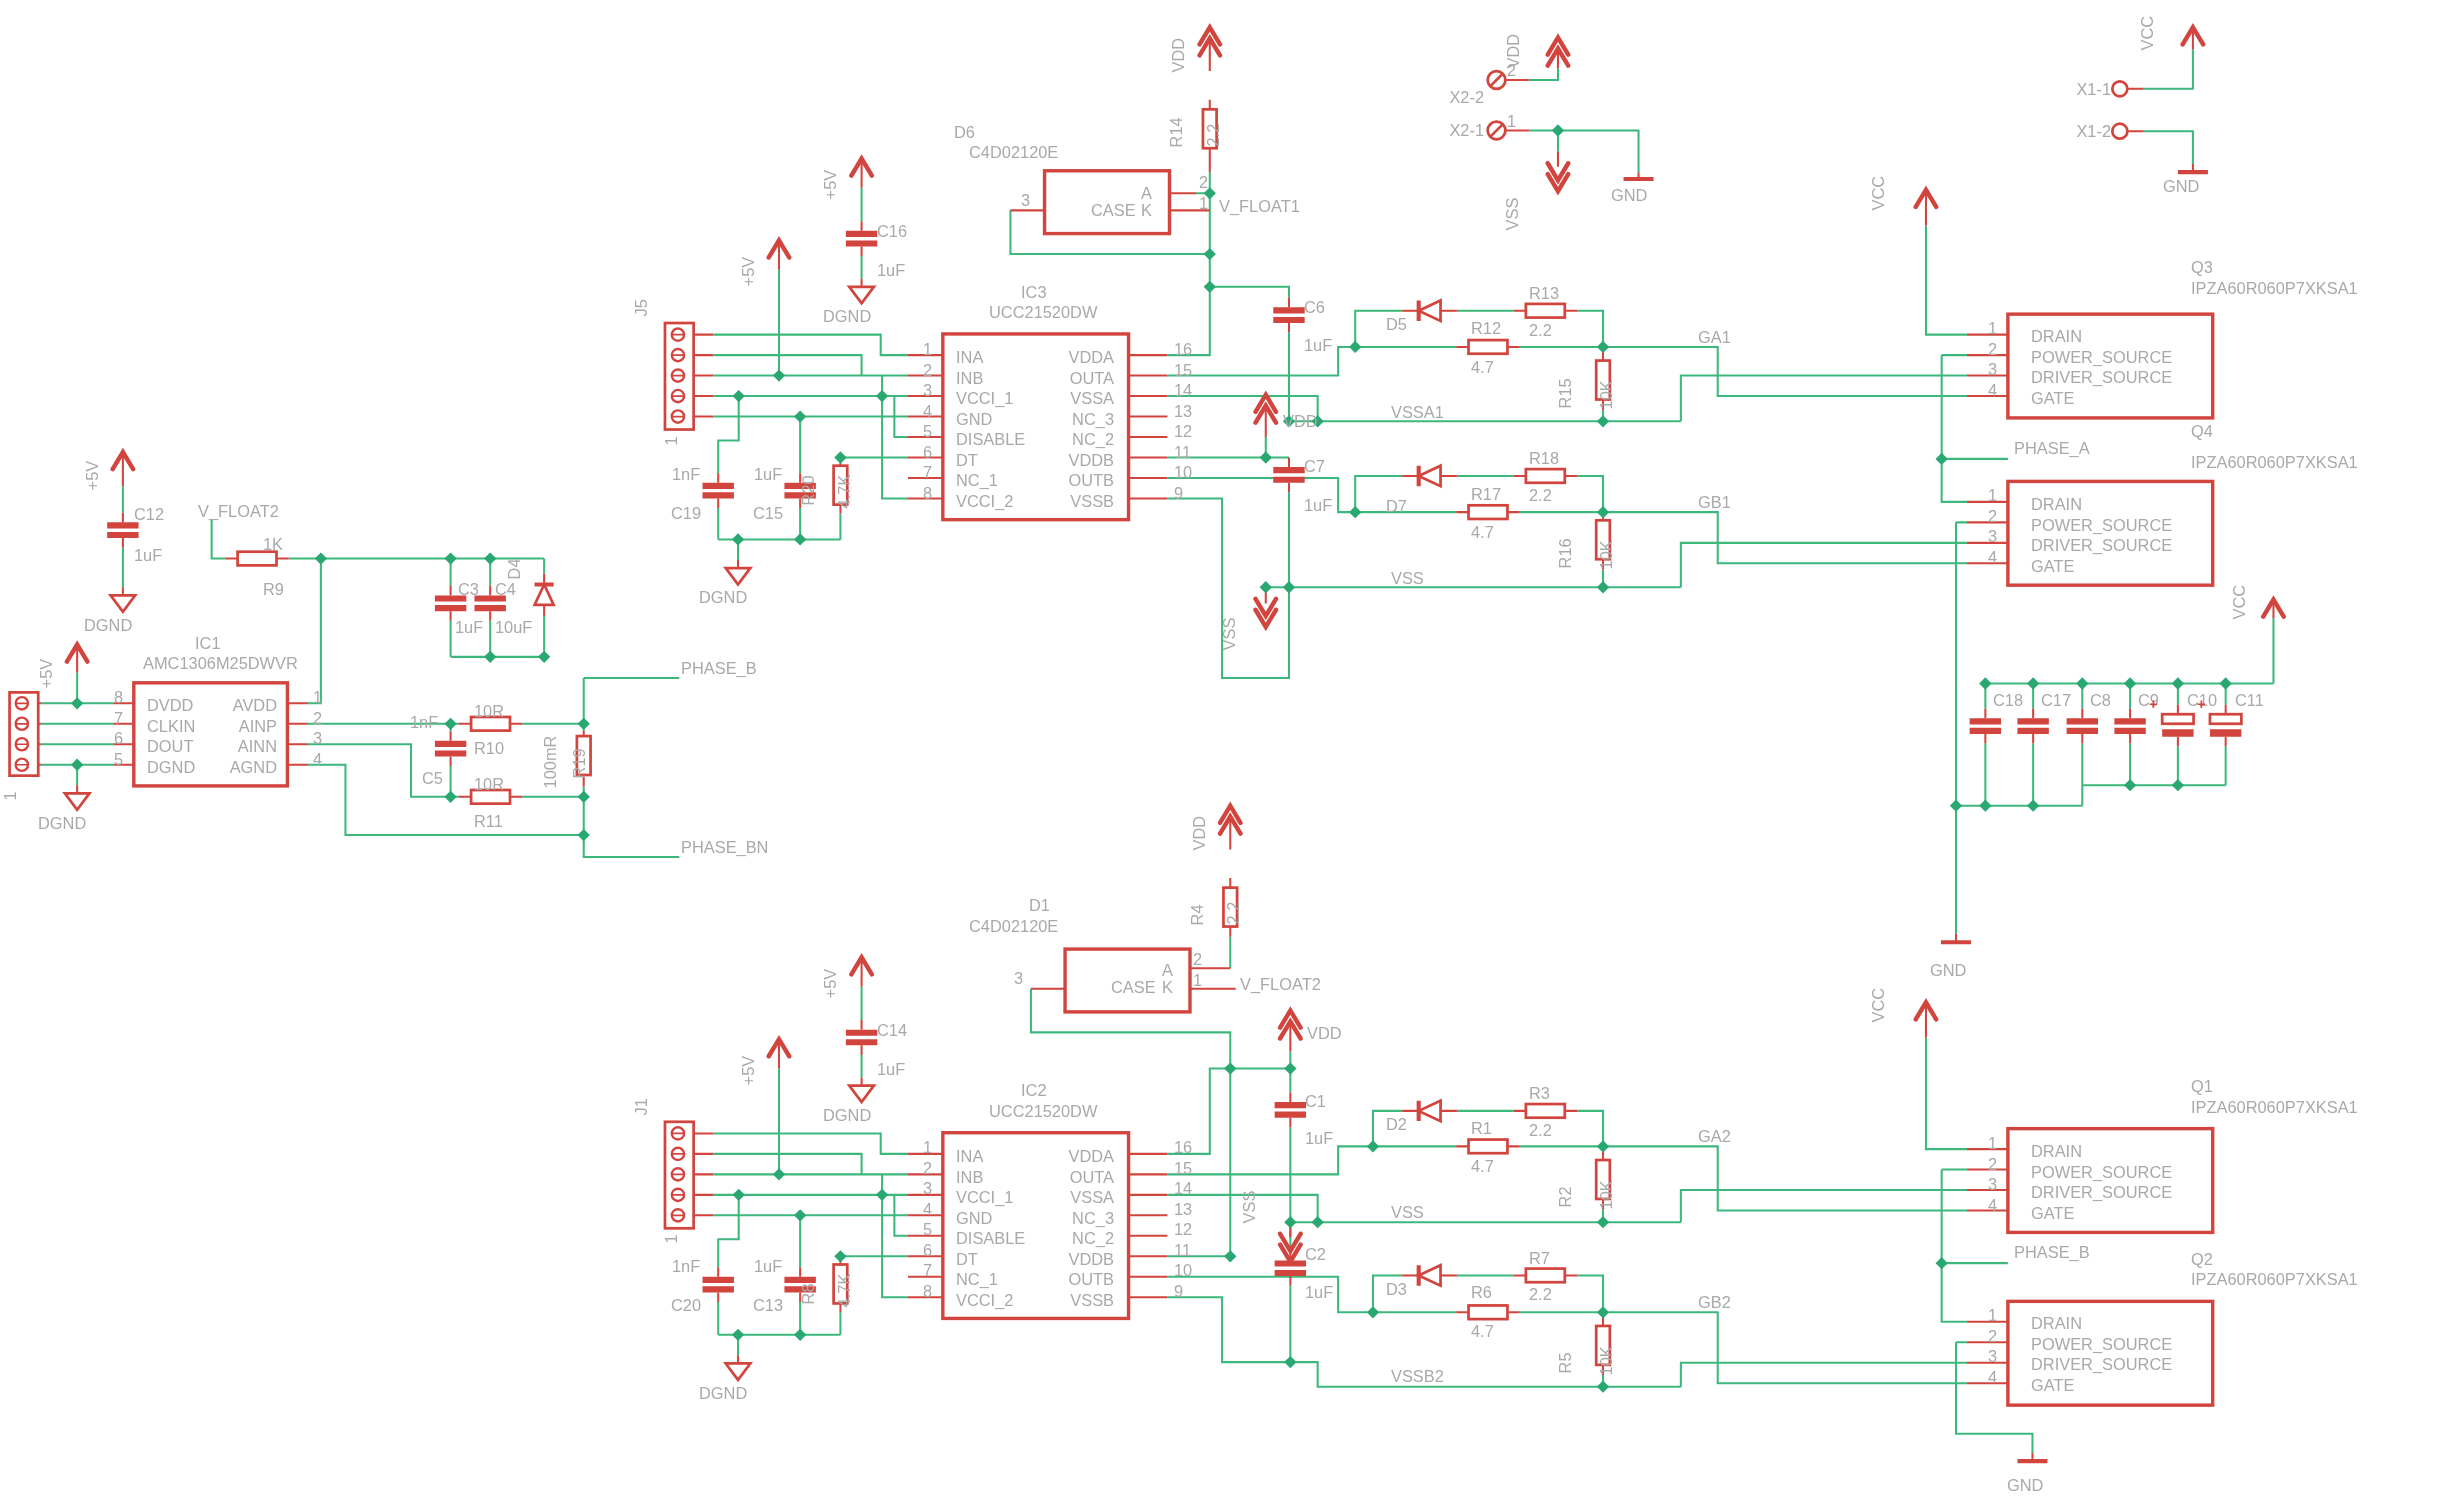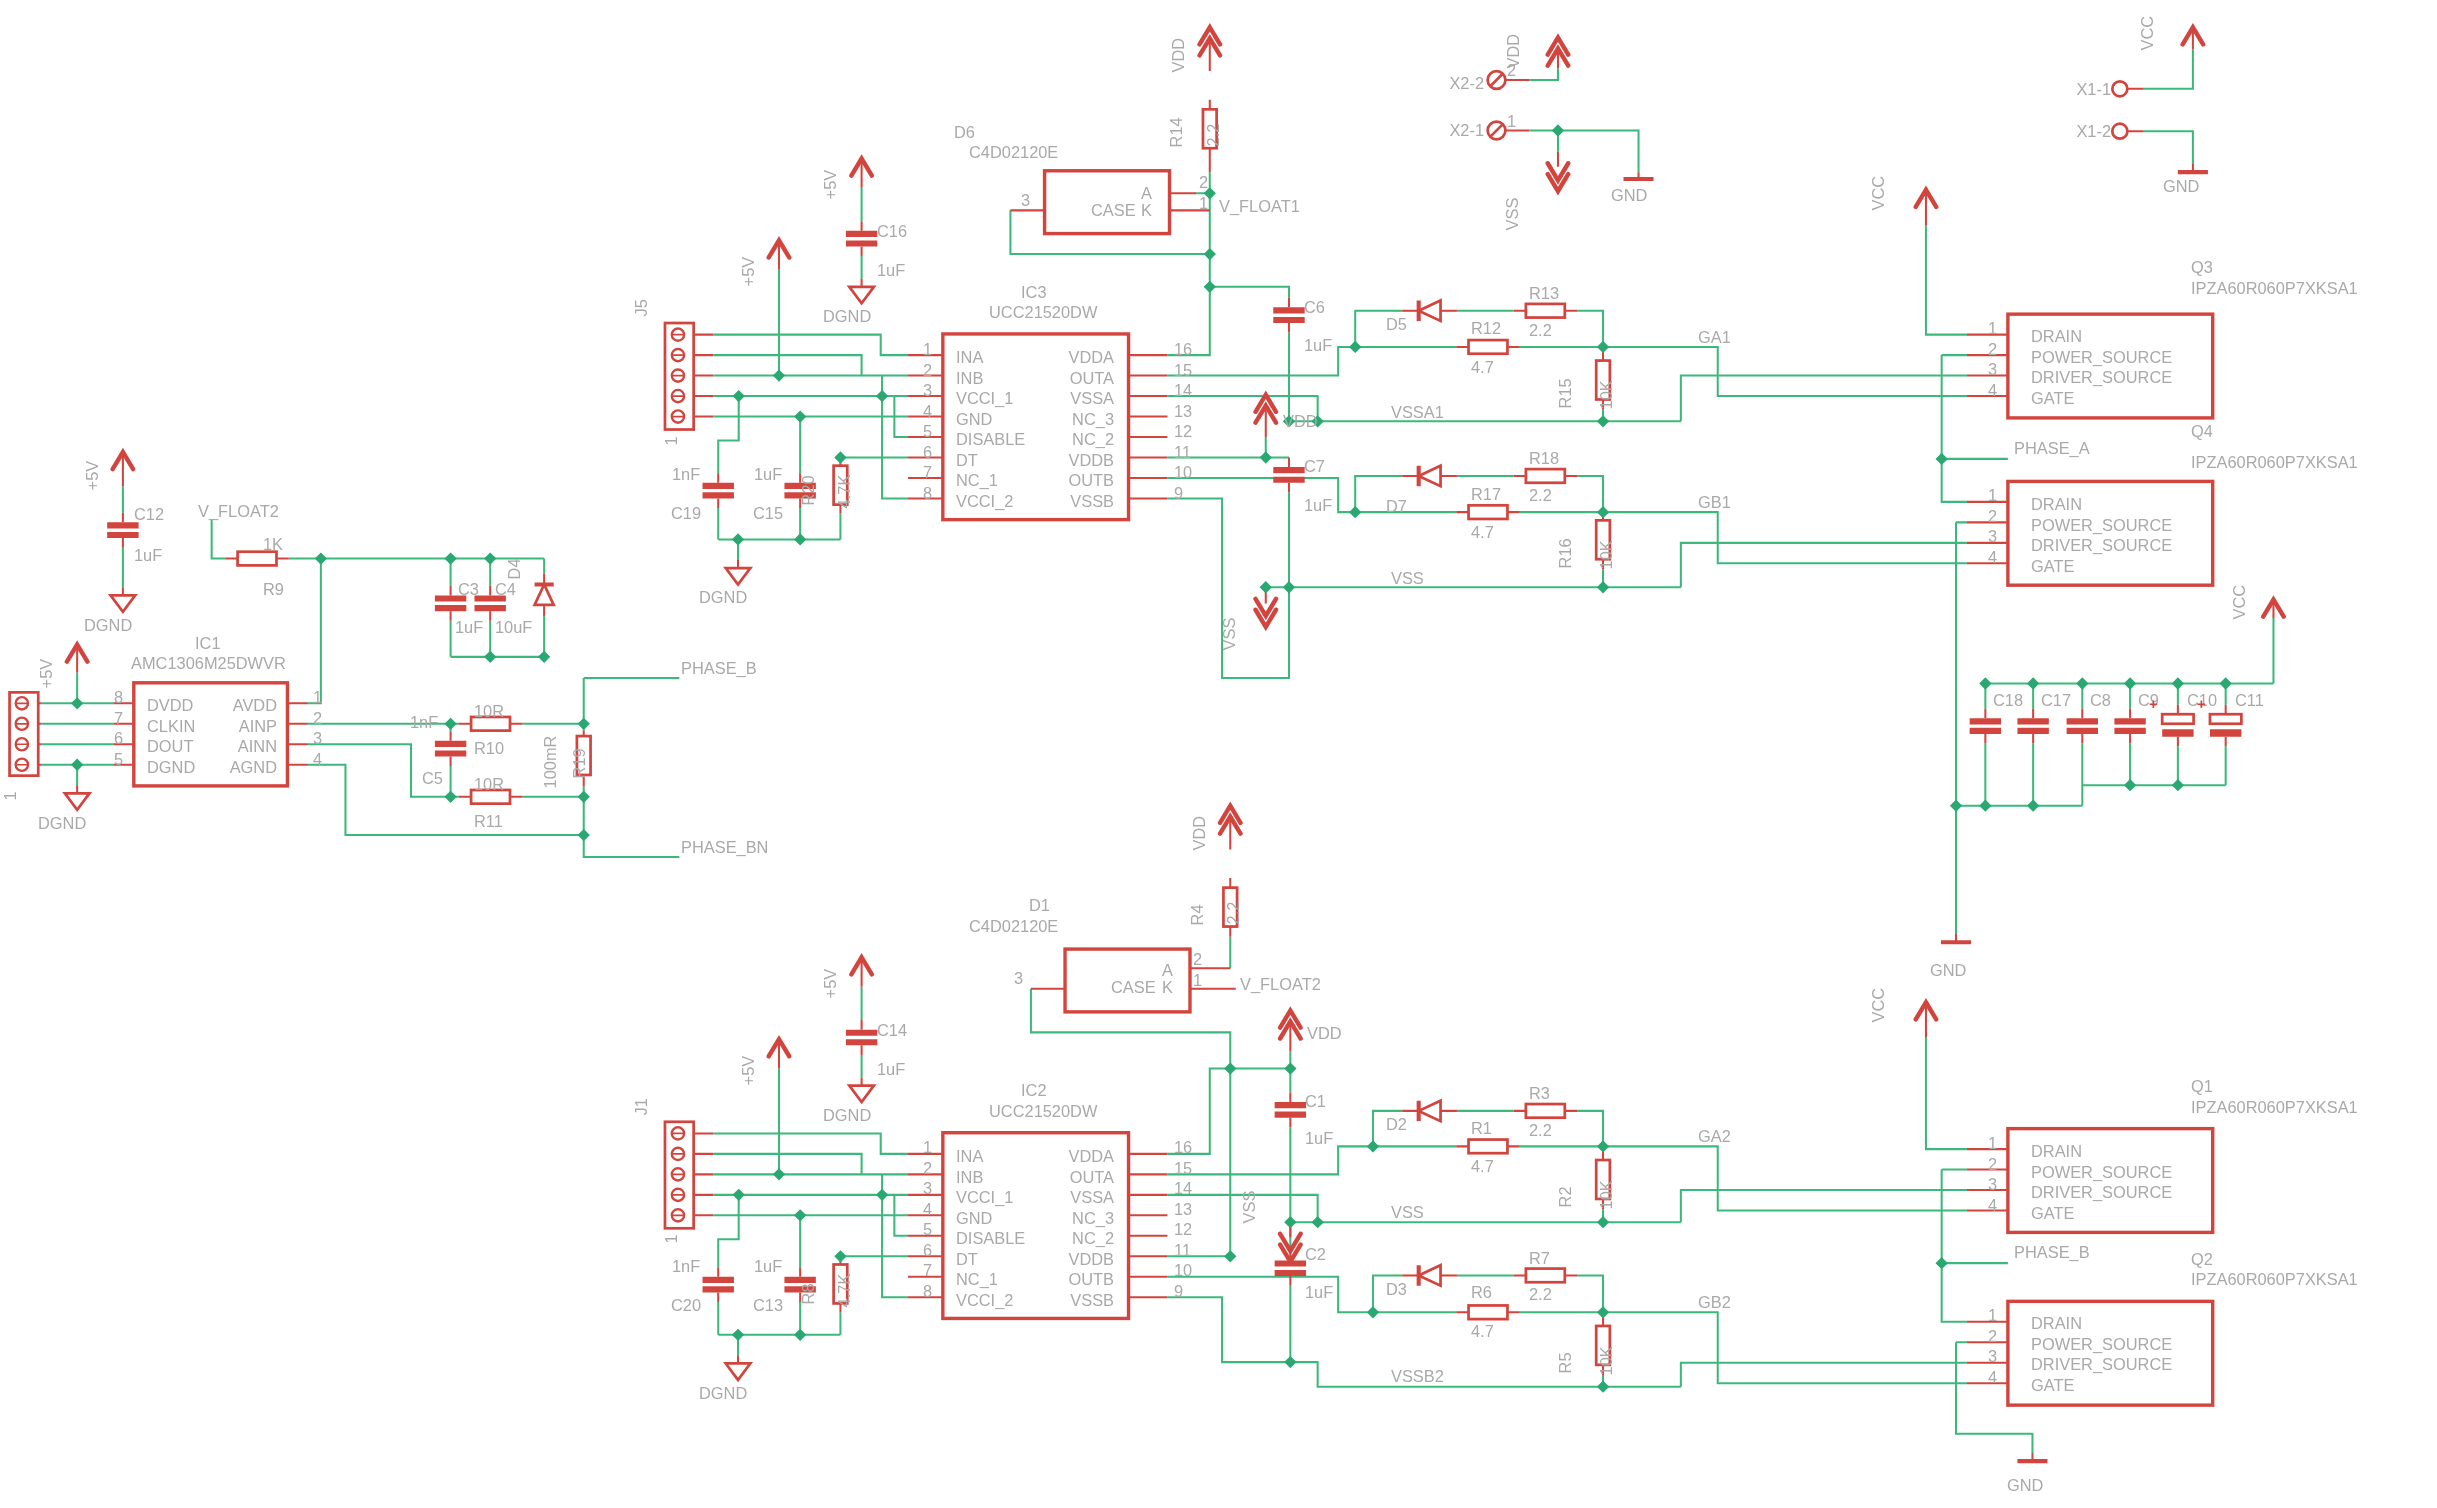--- a/index.html
+++ b/index.html
@@ -139,21 +139,21 @@
 
 <span class="t rot" style="left:100px;top:474px">+5V</span>
 <span class="t" style="left:134px;top:505px">C12</span>
 <span class="t" style="left:134px;top:546px">1uF</span>
 <span class="t" style="left:84px;top:616px">DGND</span>
 <span class="t rot" style="left:54px;top:672px">+5V</span>
 <span class="t rot" style="left:1.4px;top:666px">J2</span>
 <span class="t rot" style="left:18px;top:784px">1</span>
 <span class="t" style="left:38px;top:814px">DGND</span>
 <span class="t" style="left:195px;top:634px">IC1</span>
-<span class="t" style="left:131px;top:654px">AMC1306M25DWVR</span>
+<span class="t" style="left:143px;top:654px">AMC1306M25DWVR</span>
 <span class="t col" style="left:147px;top:695px">DVDD
 CLKIN
 DOUT
 DGND</span>
 <span class="t col ra" style="left:198px;top:695px;width:79px">AVDD
 AINP
 AINN
 AGND</span>
 <span class="t col ra" style="left:96px;top:687px;width:27px">8
 7
@@ -239,21 +239,21 @@
 <span class="t" style="left:1199px;top:173px">2</span>
 <span class="t" style="left:1199px;top:194px">1</span>
 <span class="t" style="left:1021px;top:191px">3</span>
 <span class="t" style="left:1219px;top:197px">V_FLOAT1</span>
 <span class="t rot" style="left:1184px;top:131px">R14</span>
 <span class="t rot" style="left:1221px;top:130px">2.2</span>
 <span class="t rot" style="left:1186px;top:56px">VDD</span>
 
 <span class="t rot" style="left:1521px;top:52px">VDD</span>
 <span class="t rot" style="left:1520px;top:214px">VSS</span>
-<span class="t ra" style="left:1419px;top:74px;width:65px">X2-2</span>
+<span class="t ra" style="left:1419px;top:88px;width:65px">X2-2</span>
 <span class="t ra" style="left:1419px;top:121px;width:65px">X2-1</span>
 <span class="t" style="left:1507px;top:61px">2</span>
 <span class="t" style="left:1507px;top:112px">1</span>
 <span class="t" style="left:1611px;top:186px">GND</span>
 <span class="t rot" style="left:2155px;top:34px">VCC</span>
 <span class="t ra" style="left:2043px;top:80px;width:68px">X1-1</span>
 <span class="t ra" style="left:2043px;top:122px;width:68px">X1-2</span>
 <span class="t" style="left:2163px;top:177px">GND</span>
 
 <span class="t" style="left:1304px;top:298px">C6</span>

